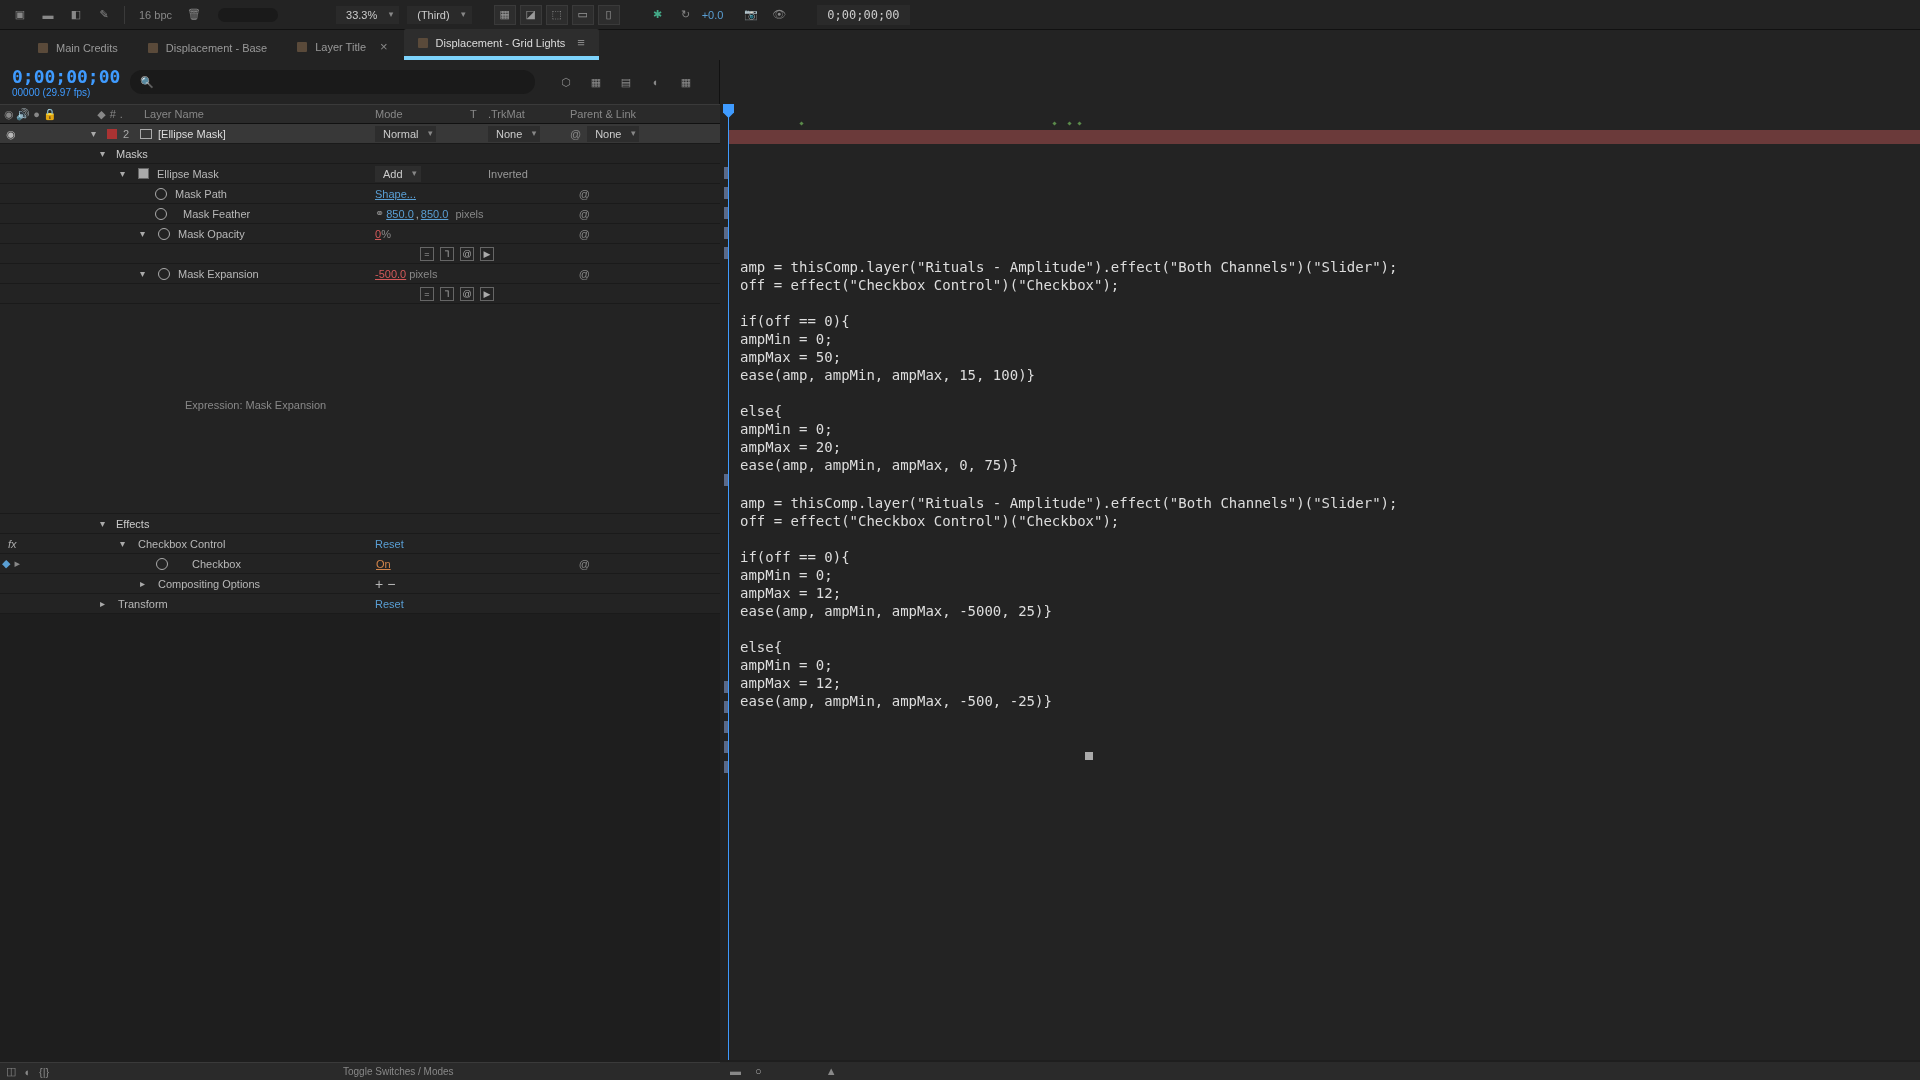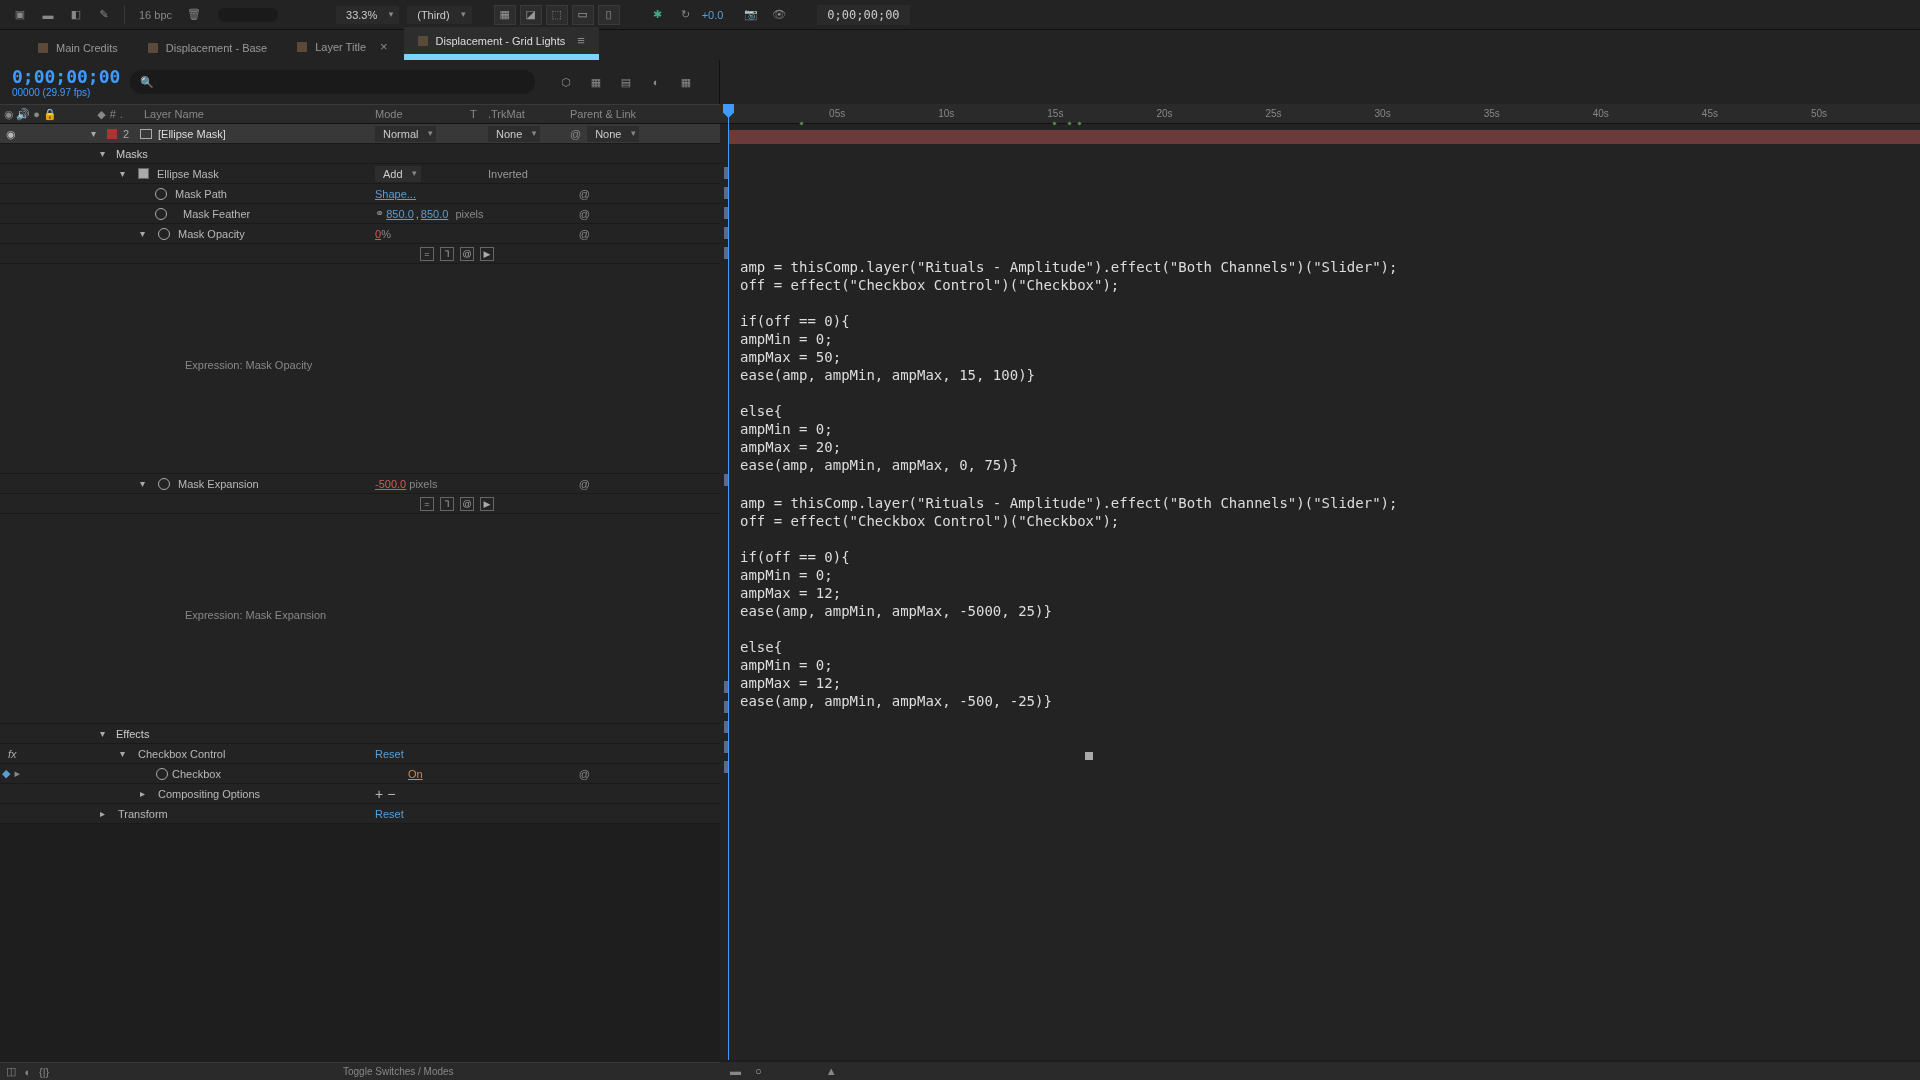--- a/index.html
+++ b/index.html
@@ -11,21 +11,21 @@
 .toolbar-sep { width: 1px; height: 18px; background: #3a3a3a; margin: 0 4px; }
 .bpc-label { color: #888; padding: 0 6px; }
 .zoom-dropdown, .res-dropdown { background: #2a2a2a; color: #ccc; padding: 3px 22px 3px 10px; border: none; position: relative; margin: 0 2px; text-align: right; }
 .zoom-dropdown::after, .res-dropdown::after { content: '▾'; position: absolute; right: 6px; color: #888; font-size: 9px; }
 .btn-rect { width: 22px; height: 20px; background: #2d2d2d; border: 1px solid #3a3a3a; display:flex; align-items:center; justify-content:center; color:#999; }
 .timecode-top { background: #2a2a2a; color: #ccc; padding: 3px 10px; font-family: monospace; font-size: 12px; }
 
 
 .tab-bar { height: 30px; background: #232323; display: flex; align-items: flex-end; padding-left: 24px; gap: 2px; }
 .tab { display: flex; align-items: center; gap: 8px; padding: 6px 14px; color: #999; border-top-left-radius: 2px; border-top-right-radius: 2px; }
-.tab.active { background: #2d2d2d; color: #ddd; border-bottom: 6px solid #7dd3fc;}
+.tab.active { background: #2d2d2d; color: #ddd; border-bottom: 4px solid #7dd3fc;}
 .tab-icon { width: 10px; height: 10px; background: #5a4a3a; border-radius: 1px; }
 .tab-close { color: #888; font-size: 13px; padding-left: 6px; }
 .tab-menu { color: #888; padding-left: 4px; font-size: 13px; }
 
 
 .tl-header { display: flex; height: 44px; background: #232323; }
 .tl-left { width: 720px; display: flex; align-items: center; padding: 0 12px; gap: 10px; border-right: 1px solid #111;}
 .timecode-big { color: #3f9bff; font-family: monospace; font-size: 18px; font-weight: 600; }
 .fps-label { color: #3f9bff; font-size: 10px; }
 .search-box { flex: 1; background: #1a1a1a; height: 24px; border-radius: 12px; display:flex; align-items:center; padding: 0 10px; }
@@ -263,23 +263,20 @@
   <div class="row">
     <div style="width:395px;"></div>
     <div class="expr-icons">
       <span class="i">=</span>
       <span class="i">⅂</span>
       <span class="i">@</span>
       <span class="i">▶</span>
     </div>
   </div>
 
-  <div class="row expr-row">
-    <div class="expr-label">Expression: Mask Opacity</div>
-  </div>
 
   <div class="row">
     <div style="width:140px;"></div>
     <div style="width:235px;display:flex;gap:8px;align-items:center;">
         <span class="twirl">▾</span>
         <span class="stopwatch"></span>
         <span>Mask Expansion</span>
       </div>
     <div><span class="red-val">-500.0</span>&nbsp;<span style="color:#888;">pixels</span></div>
     <div style="margin-left:auto;margin-right:130px;"><span class="whip">@</span></div>
@@ -316,21 +313,21 @@
       </div>
     <div><span class="reset-link">Reset</span></div>
   </div>
 
   <div class="row">
     <div style="width:28px;display:flex;gap:4px;padding-left:2px;">
         <span style="color:#5a9fd4;">◆</span>
         <span style="color:#888;">▸</span>
       </div>
     <div style="width:128px;"></div>
-    <div style="width:252px;display:flex;gap:4px;align-items:center;">
+    <div style="width:220px;display:flex;gap:24px;align-items:center;">
         <span class="stopwatch"></span>
         <span>Checkbox</span>
       </div>
     <div><span class="orange-val">On</span></div>
     <div style="margin-left:auto;margin-right:130px;"><span class="whip">@</span></div>
   </div>
 
   <div class="row">
     <div style="width:140px;"></div>
     <div style="width:235px;display:flex;gap:8px;align-items:center;">
@@ -360,33 +357,20 @@
   <span style="color:#888;">{|}</span>
   <span class="toggle-switches">Toggle Switches / Modes</span>
 </div>
 <div class="bottom-right">
   <span style="color:#888;">▬</span>
   <span style="color:#aaa;">○</span>
   <span style="color:#888;margin-left:50px;">▲</span>
 </div>
 
 <div class="timeline-area">
-  <div class="ruler">
-    <div class="ruler-tick"></div>
-    <div class="ruler-tick">05s</div>
-    <div class="ruler-tick">10s</div>
-    <div class="ruler-tick">15s</div>
-    <div class="ruler-tick">20s</div>
-    <div class="ruler-tick">25s</div>
-    <div class="ruler-tick">30s</div>
-    <div class="ruler-tick">35s</div>
-    <div class="ruler-tick">40s</div>
-    <div class="ruler-tick">45s</div>
-    <div class="ruler-tick">50s</div>
-  </div>
   <div class="playhead"></div>
   <div class="track-marks">
     <div class="mark" style="left:72px;"></div>
     <div class="mark" style="left:325px;"></div>
     <div class="mark" style="left:340px;"></div>
     <div class="mark" style="left:350px;"></div>
   </div>
   <div class="layer-bar"></div>
   <div class="markers-col">
     <div class="marker-i" style="margin-top:25px;"></div>

